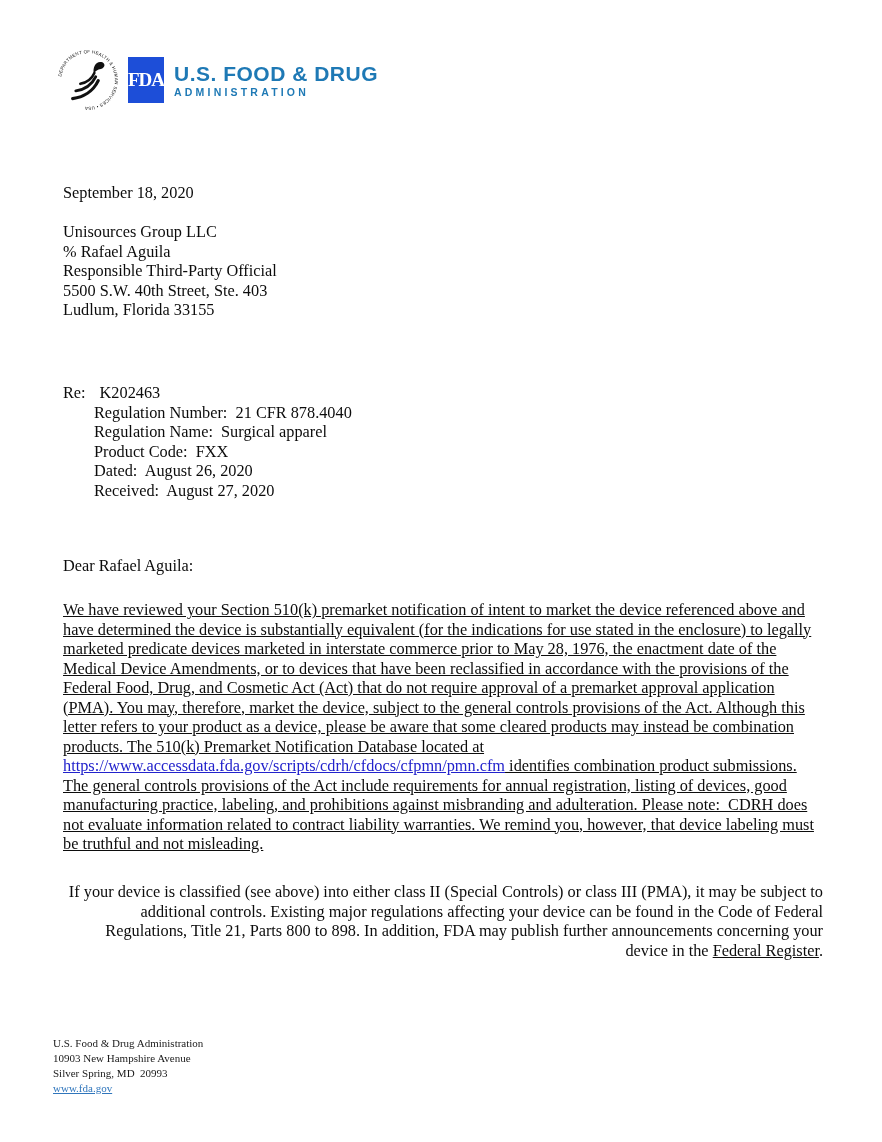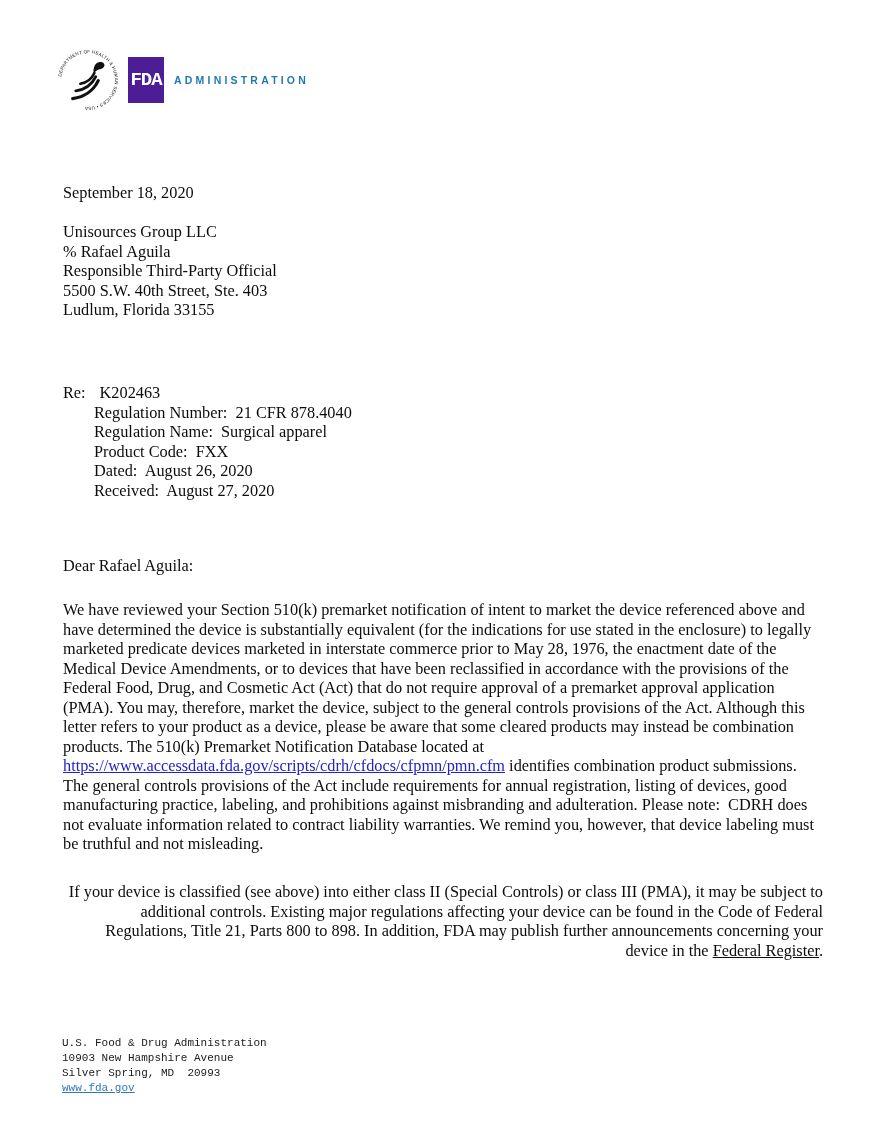--- a/index.html
+++ b/index.html
@@ -13,51 +13,51 @@
     margin: 0 auto;
     overflow: hidden;
   }
 
   
   .logo-band { position: absolute; top: 48px; left: 56px; display: flex; align-items: center; }
   .hhs-seal { width: 64px; height: 64px; margin-right: 8px; }
   .fda-lockup { display: flex; align-items: center; }
   .fda-box {
     width: 36px; height: 46px;
-    background: #4c1d95;
+    background: #1d4ed8;
     color: #ffffff;
     display: flex; align-items: center; justify-content: center;
-    font-family: Liberation Mono, monospace;
+    font-family: Liberation Serif, serif;
     font-weight: 700;
     font-size: 19px;
     letter-spacing: -1px;
   }
   .fda-words { margin-left: 10px; color: #1E79B5; font-family: "Liberation Sans", sans-serif; }
   .fda-words .line1 { font-weight: 700; font-size: 21px; letter-spacing: 0.5px; line-height: 23px; }
   .fda-words .line2 { font-weight: 700; font-size: 10.5px; letter-spacing: 3.2px; line-height: 14px; }
 
   
   .letter-text { font-size: 16.3px; line-height: 19.5px; color: #0c0c0c; }
 
   .date-line      { position: absolute; top: 183px; left: 63px; }
   .recipient      { position: absolute; top: 222px; left: 63px; }
   .re-block       { position: absolute; top: 383px; left: 63px; }
   .re-first-line .re-number { margin-left: 14px; }
   .re-fields { margin-left: 31px; }
   .salutation     { position: absolute; top: 556px; left: 63px; }
-  .paragraph-1    { position: absolute; top: 600px; left: 63px; width: 760px; text-align: left; }
+  .paragraph-1    { position: absolute; top: 600px; left: 63px; width: 760px; text-align: left; text-decoration: underline; }
   .paragraph-2    { position: absolute; top: 882px; left: 63px; width: 760px; text-align: right; }
 
   a.body-link { color: #2222CC; text-decoration: underline; cursor: pointer; }
   .underlined { text-decoration: underline; }
 
   
   .footer {
-    position: absolute; top: 1036px; left: 62px;
-    font-family: Liberation Mono, monospace;
+    position: absolute; top: 1036px; left: 53px;
+    font-family: Liberation Serif, serif;
     font-size: 11px; line-height: 15px; color: #1a1a1a;
   }
   a.footer-link { color: #3076BC; text-decoration: underline; cursor: pointer; }
 
   .seal-text { font-family: "Liberation Sans", sans-serif; }
 </style>
 </head>
 <body>
 
 <div class="page">
@@ -73,20 +73,21 @@
       <g fill="none" stroke="#111111" stroke-linecap="round">
         <path d="M26 79 C42 77 58 68 66 51" stroke-width="5"></path>
         <path d="M31 67 C44 65 56 57 62 45" stroke-width="4.5"></path>
         <path d="M38 56 C48 54 56 48 60 39" stroke-width="4"></path>
       </g>
       <path d="M59 40 C57 29 63 20 71 22 C78 24 77 31 70 33 C65 34 62 36 59 40 Z" fill="#111111"></path>
     </svg>
     <div class="fda-lockup">
       <div class="fda-box">FDA</div>
       <div class="fda-words">
+        <div class="line1">U.S. FOOD &amp; DRUG</div>
         <div class="line2">ADMINISTRATION</div>
       </div>
     </div>
   </div>
 
   <div class="date-line letter-text">September 18, 2020</div>
 
   <div class="recipient letter-text">
     <div>Unisources Group LLC</div>
     <div>% Rafael Aguila</div>

